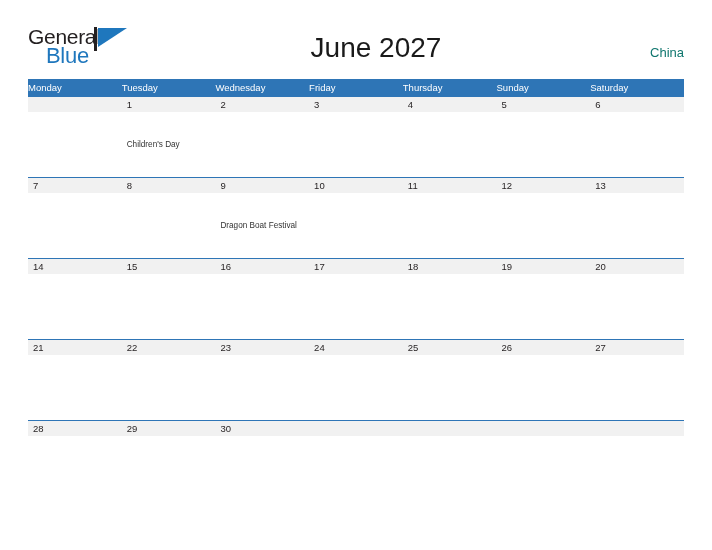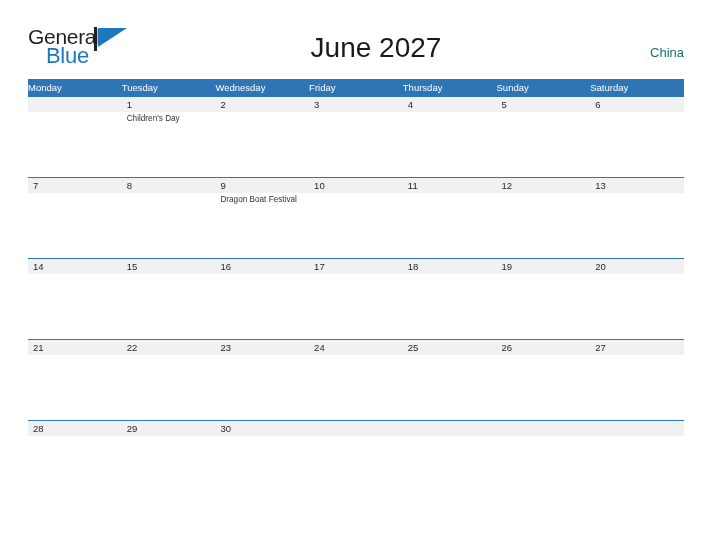--- a/index.html
+++ b/index.html
@@ -128,20 +128,21 @@
     color: #231f20;
     padding-left: 5px;
     box-sizing: border-box;
     overflow: hidden;
     white-space: nowrap;
   }
   .event-row {
     display: flex;
     background: #ffffff;
     height: 65px;
+    align-items: center;
   }
   .event-cell {
     width: 93.71px;
     flex: 0 0 93.71px;
     padding: 2px 6px 0 5px;
     box-sizing: border-box;
     overflow: hidden;
   }
   .event-text {
     font-size: 8.2px;

